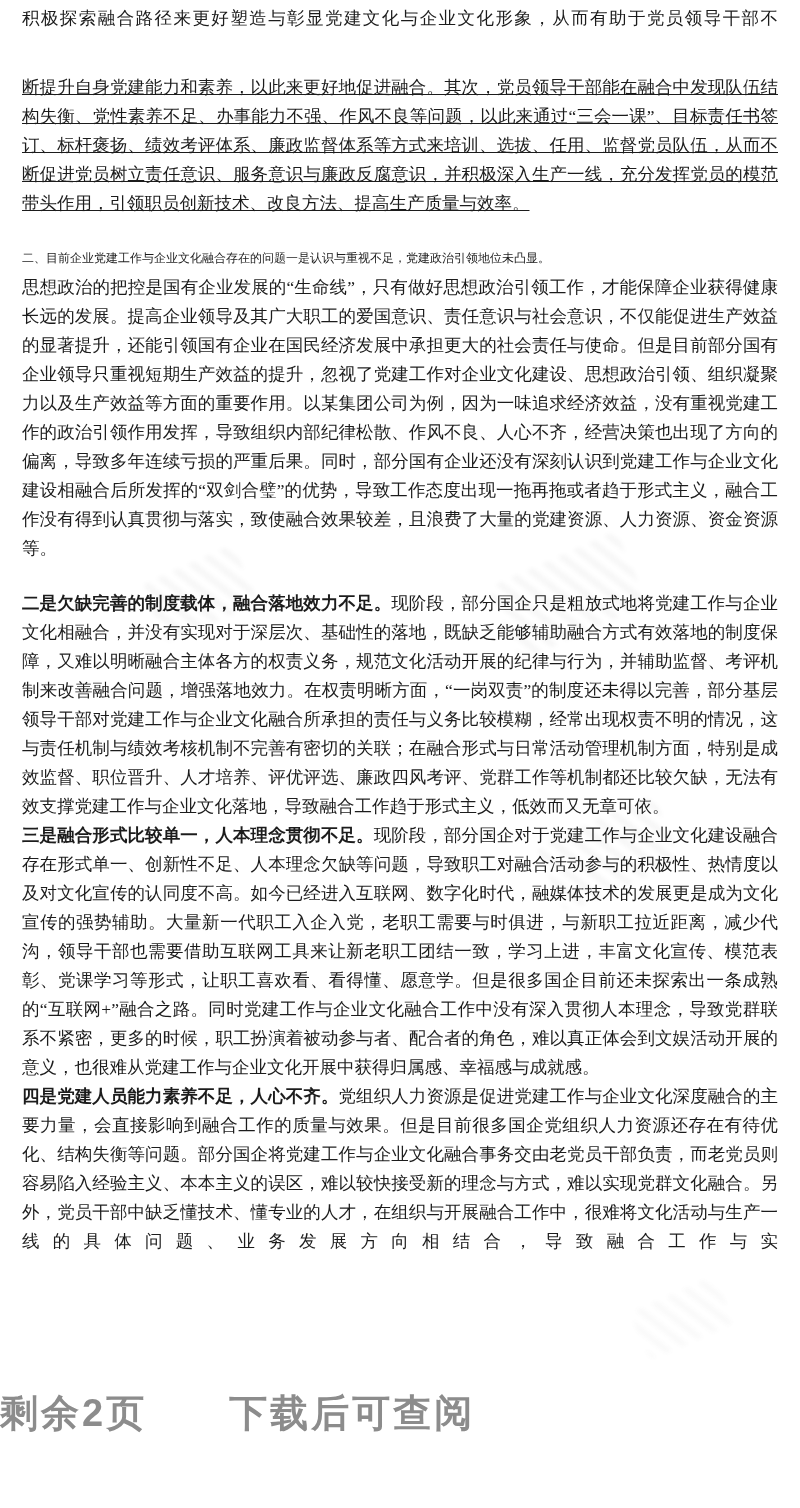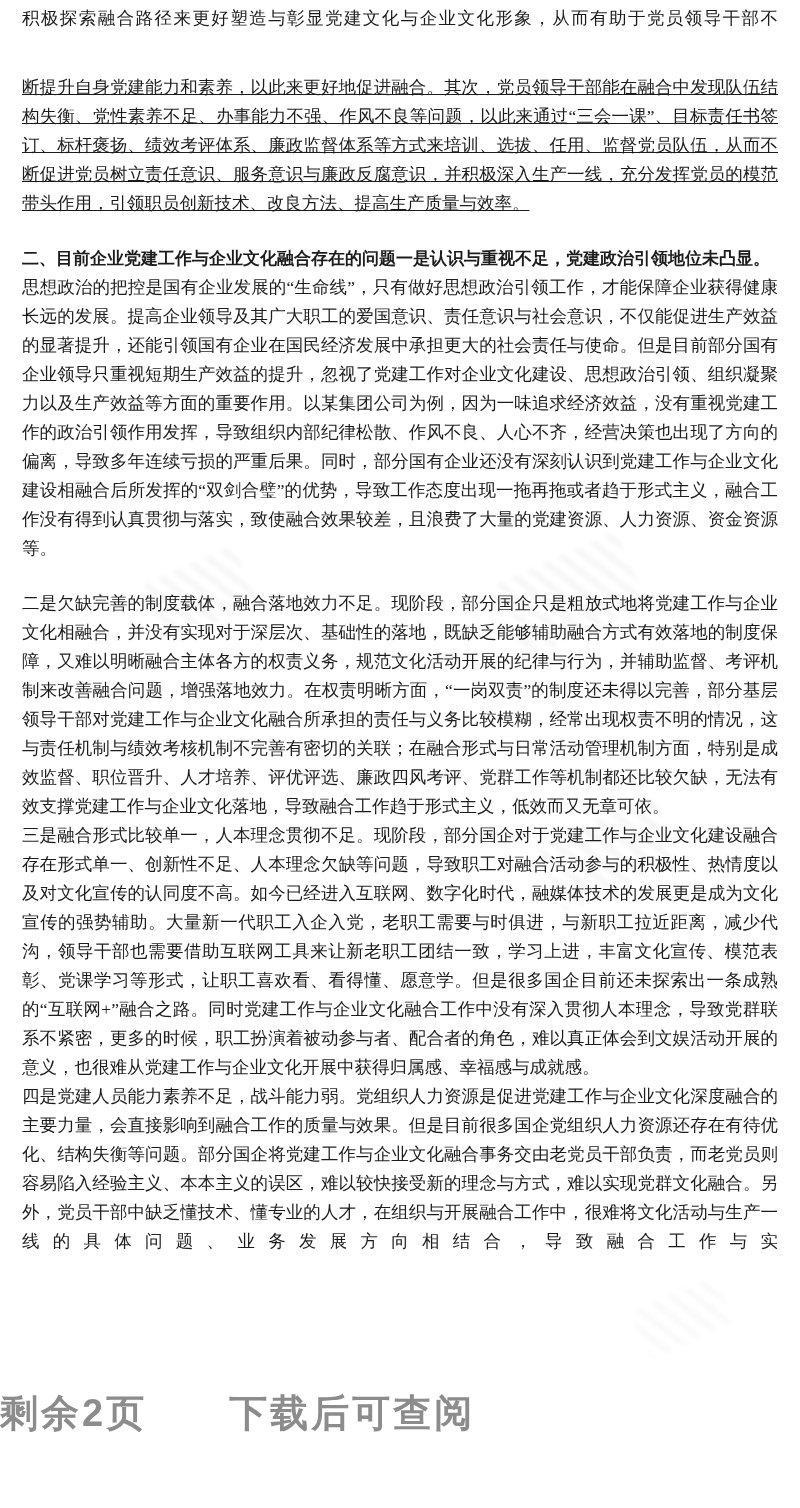--- a/index.html
+++ b/index.html
@@ -34,27 +34,27 @@
     margin: 0;
     padding: 0;
   }
   .para {
     font-weight: 400;
   }
   .gap-top-large { margin-top: 40px !important; text-decoration: underline; }
   .gap-top { margin-top: 26px !important; }
   .justify-last { text-align-last: justify; }
   .heading {
-    font-size: 17px;
+    font-size: 12px;
     line-height: 29px;
-    font-weight: 700;
+    font-weight: 400;
     color: var(--text, #111111);
   }
   .lead {
-    font-weight: 400;
+    font-weight: 700;
   }
   .footer {
     position: absolute;
     z-index: 2;
     top: 1388px;
     left: 0;
     width: 100%;
     text-align: left;
     font-family: "Liberation Sans", "DejaVu Sans", sans-serif;
     font-weight: 700;
@@ -97,21 +97,21 @@
     <p class="para gap-top-large">断提升自身党建能力和素养，以此来更好地促进融合。其次，党员领导干部能在融合中发现队伍结构失衡、党性素养不足、办事能力不强、作风不良等问题，以此来通过“三会一课”、目标责任书签订、标杆褒扬、绩效考评体系、廉政监督体系等方式来培训、选拔、任用、监督党员队伍，从而不断促进党员树立责任意识、服务意识与廉政反腐意识，并积极深入生产一线，充分发挥党员的模范带头作用，引领职员创新技术、改良方法、提高生产质量与效率。</p>
 
     <h2 class="heading gap-top">二、目前企业党建工作与企业文化融合存在的问题一是认识与重视不足，党建政治引领地位未凸显。</h2>
 
     <p class="para">思想政治的把控是国有企业发展的“生命线”，只有做好思想政治引领工作，才能保障企业获得健康长远的发展。提高企业领导及其广大职工的爱国意识、责任意识与社会意识，不仅能促进生产效益的显著提升，还能引领国有企业在国民经济发展中承担更大的社会责任与使命。但是目前部分国有企业领导只重视短期生产效益的提升，忽视了党建工作对企业文化建设、思想政治引领、组织凝聚力以及生产效益等方面的重要作用。以某集团公司为例，因为一味追求经济效益，没有重视党建工作的政治引领作用发挥，导致组织内部纪律松散、作风不良、人心不齐，经营决策也出现了方向的偏离，导致多年连续亏损的严重后果。同时，部分国有企业还没有深刻认识到党建工作与企业文化建设相融合后所发挥的“双剑合璧”的优势，导致工作态度出现一拖再拖或者趋于形式主义，融合工作没有得到认真贯彻与落实，致使融合效果较差，且浪费了大量的党建资源、人力资源、资金资源等。</p>
 
     <p class="para gap-top"><strong class="lead">二是欠缺完善的制度载体，融合落地效力不足。</strong><span>现阶段，部分国企只是粗放式地将党建工作与企业文化相融合，并没有实现对于深层次、基础性的落地，既缺乏能够辅助融合方式有效落地的制度保障，又难以明晰融合主体各方的权责义务，规范文化活动开展的纪律与行为，并辅助监督、考评机制来改善融合问题，增强落地效力。在权责明晰方面，“一岗双责”的制度还未得以完善，部分基层领导干部对党建工作与企业文化融合所承担的责任与义务比较模糊，经常出现权责不明的情况，这与责任机制与绩效考核机制不完善有密切的关联；在融合形式与日常活动管理机制方面，特别是成效监督、职位晋升、人才培养、评优评选、廉政四风考评、党群工作等机制都还比较欠缺，无法有效支撑党建工作与企业文化落地，导致融合工作趋于形式主义，低效而又无章可依。</span></p>
 
     <p class="para"><strong class="lead">三是融合形式比较单一，人本理念贯彻不足。</strong><span>现阶段，部分国企对于党建工作与企业文化建设融合存在形式单一、创新性不足、人本理念欠缺等问题，导致职工对融合活动参与的积极性、热情度以及对文化宣传的认同度不高。如今已经进入互联网、数字化时代，融媒体技术的发展更是成为文化宣传的强势辅助。大量新一代职工入企入党，老职工需要与时俱进，与新职工拉近距离，减少代沟，领导干部也需要借助互联网工具来让新老职工团结一致，学习上进，丰富文化宣传、模范表彰、党课学习等形式，让职工喜欢看、看得懂、愿意学。但是很多国企目前还未探索出一条成熟的“互联网+”融合之路。同时党建工作与企业文化融合工作中没有深入贯彻人本理念，导致党群联系不紧密，更多的时候，职工扮演着被动参与者、配合者的角色，难以真正体会到文娱活动开展的意义，也很难从党建工作与企业文化开展中获得归属感、幸福感与成就感。</span></p>
 
-    <p class="para justify-last"><strong class="lead">四是党建人员能力素养不足，战斗能力弱。</strong><span>党组织人力资源是促进党建工作与企业文化深度融合的主要力量，会直接影响到融合工作的质量与效果。但是目前很多国企党组织人力资源还存在有待优化、结构失衡等问题。部分国企将党建工作与企业文化融合事务交由老党员干部负责，而老党员则容易陷入经验主义、本本主义的误区，难以较快接受新的理念与方式，难以实现党群文化融合。另外，党员干部中缺乏懂技术、懂专业的人才，在组织与开展融合工作中，很难将文化活动与生产一线的具体问题、业务发展方向相结合，导致融合工作与实</span></p>
+    <p class="para justify-last"><strong class="lead">四是党建人员能力素养不足，人心不齐。</strong><span>党组织人力资源是促进党建工作与企业文化深度融合的主要力量，会直接影响到融合工作的质量与效果。但是目前很多国企党组织人力资源还存在有待优化、结构失衡等问题。部分国企将党建工作与企业文化融合事务交由老党员干部负责，而老党员则容易陷入经验主义、本本主义的误区，难以较快接受新的理念与方式，难以实现党群文化融合。另外，党员干部中缺乏懂技术、懂专业的人才，在组织与开展融合工作中，很难将文化活动与生产一线的具体问题、业务发展方向相结合，导致融合工作与实</span></p>
 
   </main>
 
   <footer class="footer">
     <span>剩余2页　　下载后可查阅</span>
   </footer>
 
 </div>
 
 </body></html>

